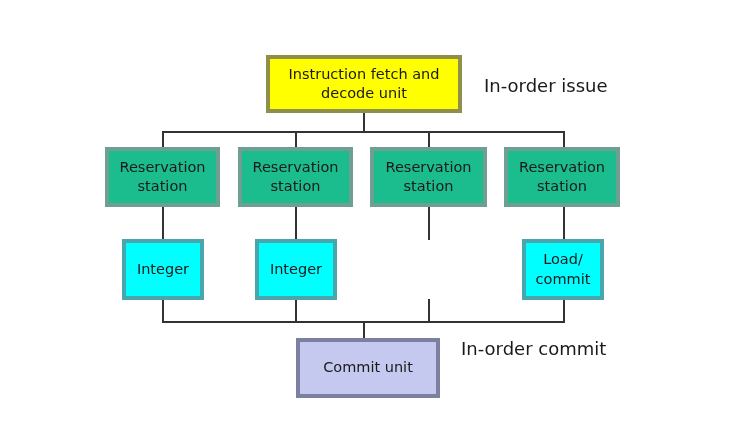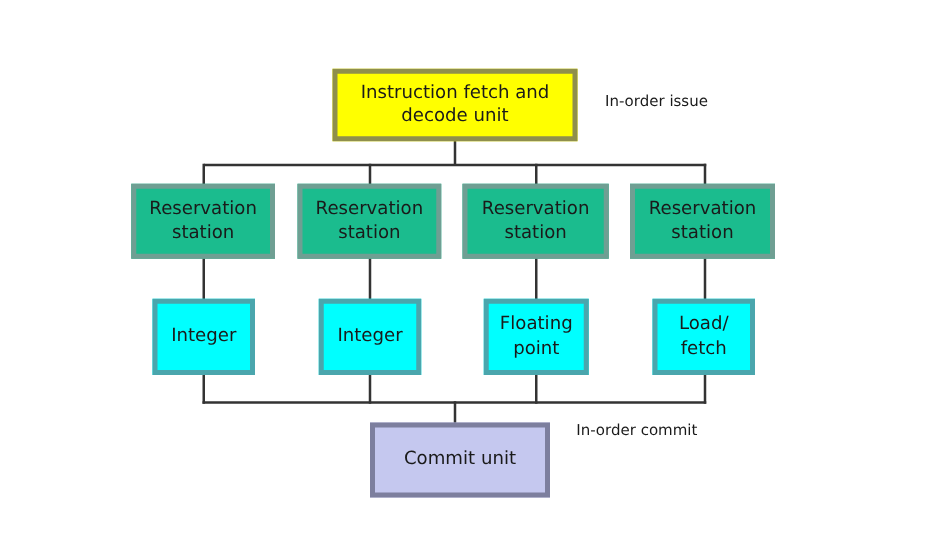--- a/index.html
+++ b/index.html
@@ -43,21 +43,21 @@
   .box-fu {
     background: #00ffff;
     border-color: #4aa6ad;
   }
   .box-commit {
     background: #c5c8ef;
     border-color: #7d7f9e;
   }
   .caption {
     position: absolute;
-    font-size: 12px;
+    font-size: 18px;
     line-height: 1.32;
     color: #1a1a1a;
     white-space: pre-line;
     z-index: 3;
   }
   .caption.center-x {
     text-align: center;
   }
   .line {
     position: absolute;
@@ -102,24 +102,22 @@
 station</div>
   <div class="box box-rs" style="left:238px; top:147px; width:115px; height:60px;">Reservation
 station</div>
   <div class="box box-rs" style="left:370px; top:147px; width:117px; height:60px;">Reservation
 station</div>
   <div class="box box-rs" style="left:504px; top:147px; width:116px; height:60px;">Reservation
 station</div>
 
   <div class="box box-fu" style="left:122px; top:239px; width:82px; height:61px;">Integer</div>
   <div class="box box-fu" style="left:255px; top:239px; width:82px; height:61px;">Integer</div>
-  <div class="box box-fu" style="left:387px; top:239px; width:84px; height:61px;">Floating
-point</div>
   <div class="box box-fu" style="left:522px; top:239px; width:82px; height:61px;">Load/
-fetch</div>
+commit</div>
 
   <div class="box box-commit" style="left:296px; top:338px; width:144px; height:60px;">Commit unit</div>
 
   <div class="caption" style="left:484px; top:74px;">In-order issue</div>
 
 
 
   <div class="caption" style="left:461px; top:337px;">In-order commit</div>
 
 </div>

